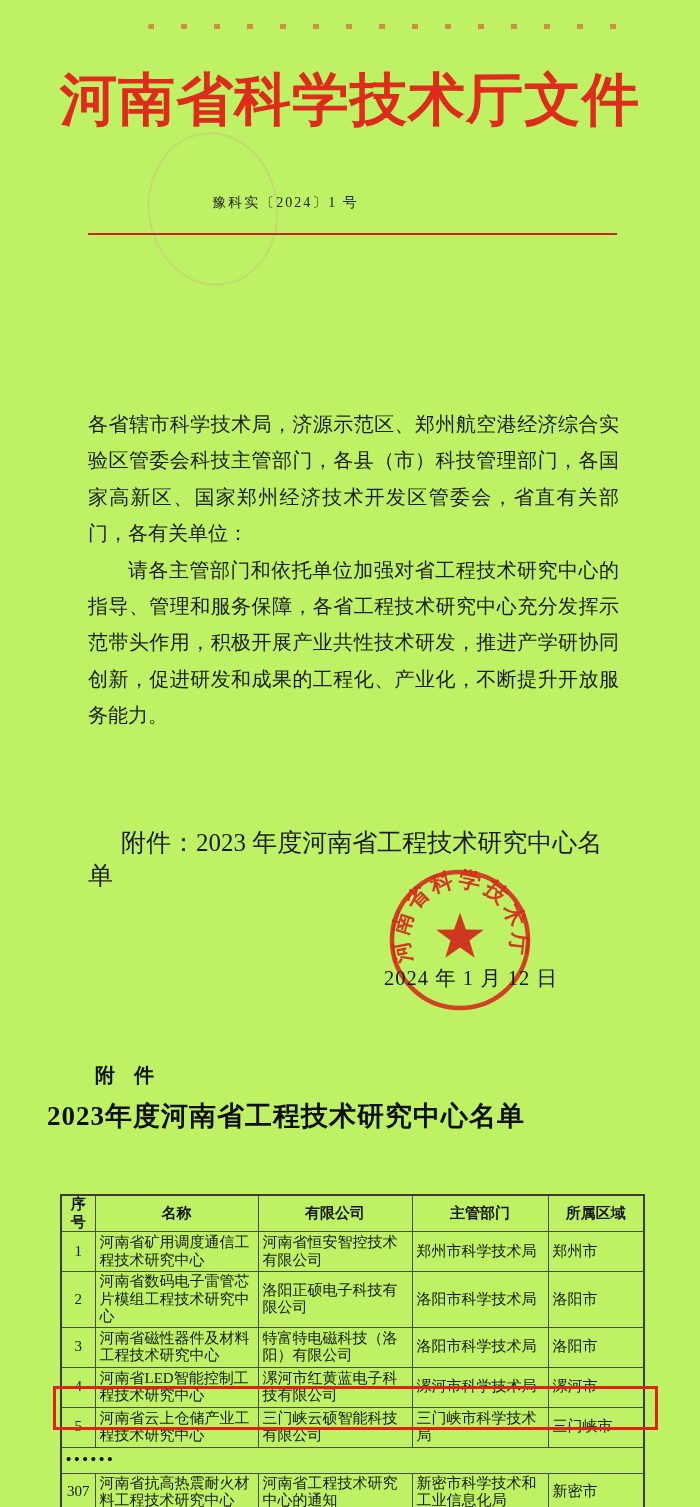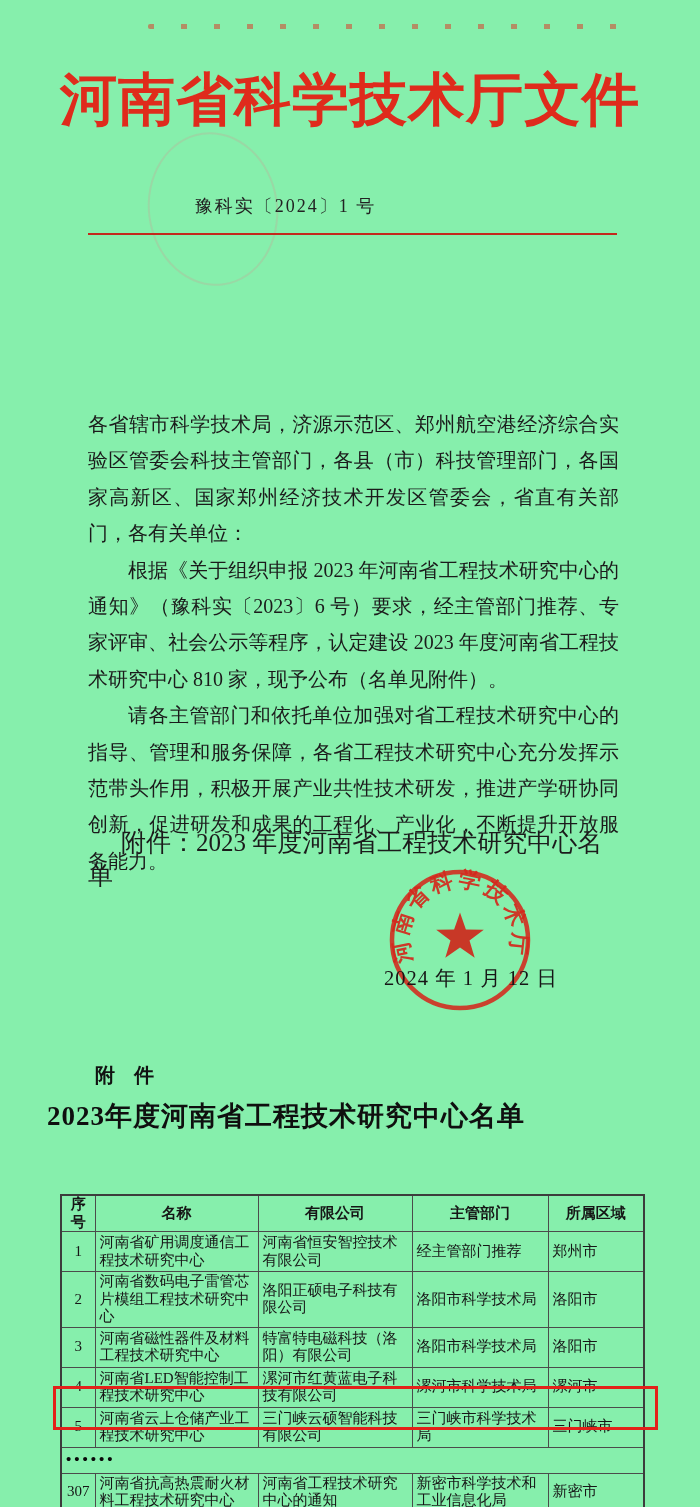--- a/index.html
+++ b/index.html
@@ -1,19 +1,19 @@
 <!DOCTYPE html>
 <html><head>
 <meta charset="utf-8">
 <style>
   html,body{margin:0;padding:0;}
   .page{
     position:relative;
     width:700px;height:1507px;
-    background:#86efac;
+    background:#bef264;
     font-family:"Liberation Serif","DejaVu Serif",serif;
     color:#1c1c1c;
     overflow:hidden;
   }
   
   .top-specks{
     position:absolute;left:148px;top:24px;width:484px;height:5px;
     background:repeating-linear-gradient(90deg,rgba(216,62,42,.55) 0 6px,transparent 6px 33px);
     border-radius:2px;
   }
@@ -26,21 +26,21 @@
   }
   .header-title{
     position:absolute;left:0;top:62px;width:700px;
     text-align:center;
     font-size:57px;font-weight:bold;letter-spacing:1px;
     color:#df2b1c;
     white-space:nowrap;
   }
   .doc-number{
     position:absolute;left:0;top:194px;width:571px;
-    text-align:center;font-size:18px;letter-spacing:2px;color:#222;
+    text-align:center;font-size:14px;letter-spacing:2px;color:#222;
   }
   .red-rule{
     position:absolute;left:88px;top:233px;width:529px;height:2px;
     background:#c3281c;
   }
   .notice-title{
     position:absolute;left:0;top:293px;width:700px;
     text-align:center;font-size:27px;font-weight:bold;line-height:38px;color:#151515;
   }
   .body-text{
@@ -110,21 +110,20 @@
 
   <div class="header-title">河南省科学技术厅文件</div>
 
   <div class="doc-number">豫科实〔2024〕1 号</div>
 
   <div class="red-rule"></div>
 
 
   <div class="body-text">
     <p>各省辖市科学技术局，济源示范区、郑州航空港经济综合实验区管委会科技主管部门，各县（市）科技管理部门，各国家高新区、国家郑州经济技术开发区管委会，省直有关部门，各有关单位：</p>
-    <p class="indent">根据《关于组织申报 2023 年河南省工程技术研究中心的通知》（豫科实〔2023〕6 号）要求，经主管部门推荐、专家评审、社会公示等程序，认定建设 2023 年度河南省工程技术研究中心 810 家，现予公布（名单见附件）。</p>
     <p class="indent">请各主管部门和依托单位加强对省工程技术研究中心的指导、管理和服务保障，各省工程技术研究中心充分发挥示范带头作用，积极开展产业共性技术研发，推进产学研协同创新，促进研发和成果的工程化、产业化，不断提升开放服务能力。</p>
   </div>
 
   <div class="attachment-note">附件：2023 年度河南省工程技术研究中心名单</div>
 
   <svg class="stamp" viewBox="0 0 146 146">
     <circle cx="73" cy="73" r="68" fill="none" stroke="#d4291d" stroke-width="4.5" opacity="0.88"></circle>
     <polygon points="73,45.5 78.9,62.4 96.8,62.8 82.5,73.6 87.7,90.7 73,80.5 58.3,90.7 63.5,73.6 49.2,62.8 67.1,62.4" fill="#cf2418" opacity="0.9"></polygon>
     <path id="seal-arc" d="M 26.4 95 A 52 52 0 1 1 119.6 95" fill="none"></path>
     <text font-size="22" fill="#d4291d" font-weight="bold" opacity="0.92" font-family="Liberation Serif, DejaVu Serif, serif" letter-spacing="3.5">
@@ -151,21 +150,21 @@
       <th>序号</th>
       <th>名称</th>
       <th>有限公司</th>
       <th>主管部门</th>
       <th>所属区域</th>
     </tr>
     <tr class="data-row">
       <td class="c-no">1</td>
       <td>河南省矿用调度通信工程技术研究中心</td>
       <td>河南省恒安智控技术有限公司</td>
-      <td>经主管部门推荐</td>
+      <td>郑州市科学技术局</td>
       <td class="c-region">郑州市</td>
     </tr>
     <tr class="data-row">
       <td class="c-no">2</td>
       <td>河南省数码电子雷管芯片模组工程技术研究中心</td>
       <td>洛阳正硕电子科技有限公司</td>
       <td>洛阳市科学技术局</td>
       <td class="c-region">洛阳市</td>
     </tr>
     <tr class="data-row">

